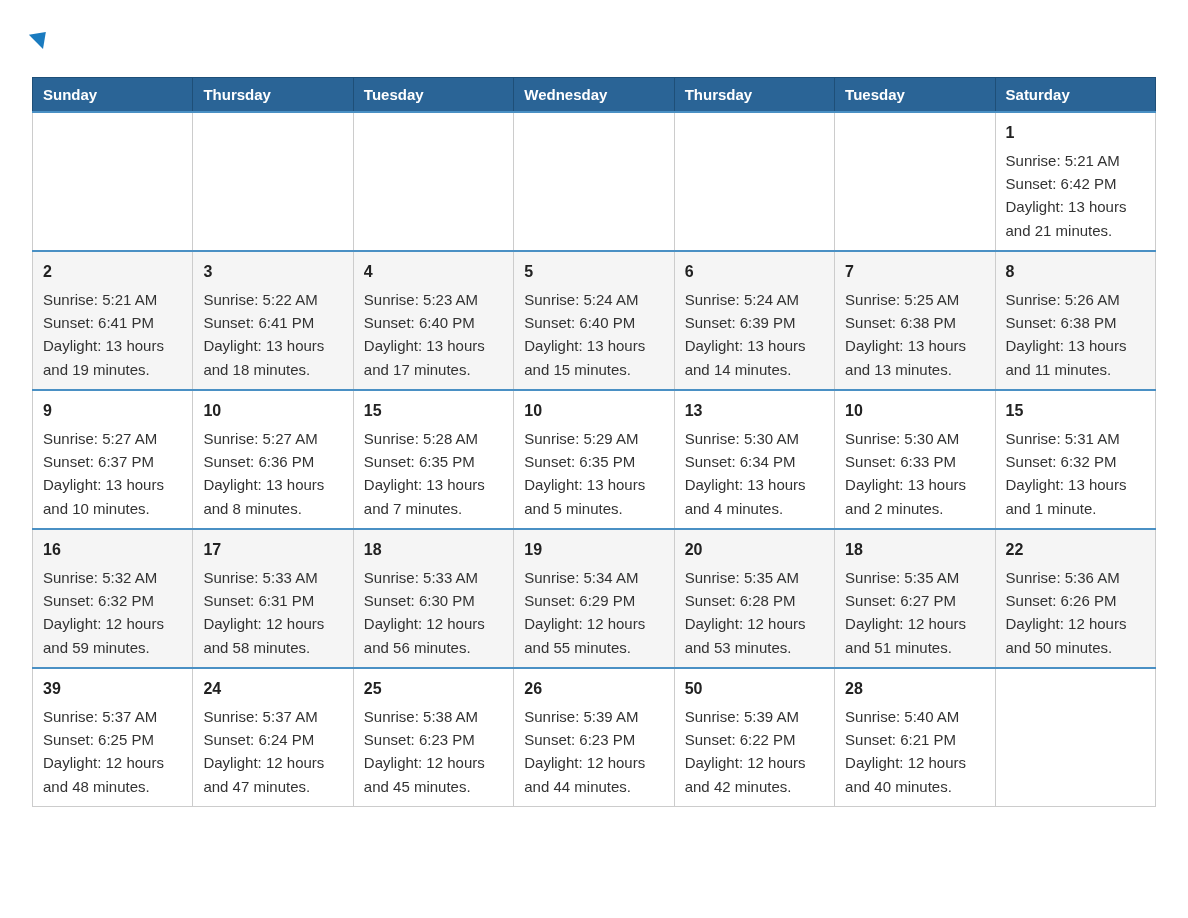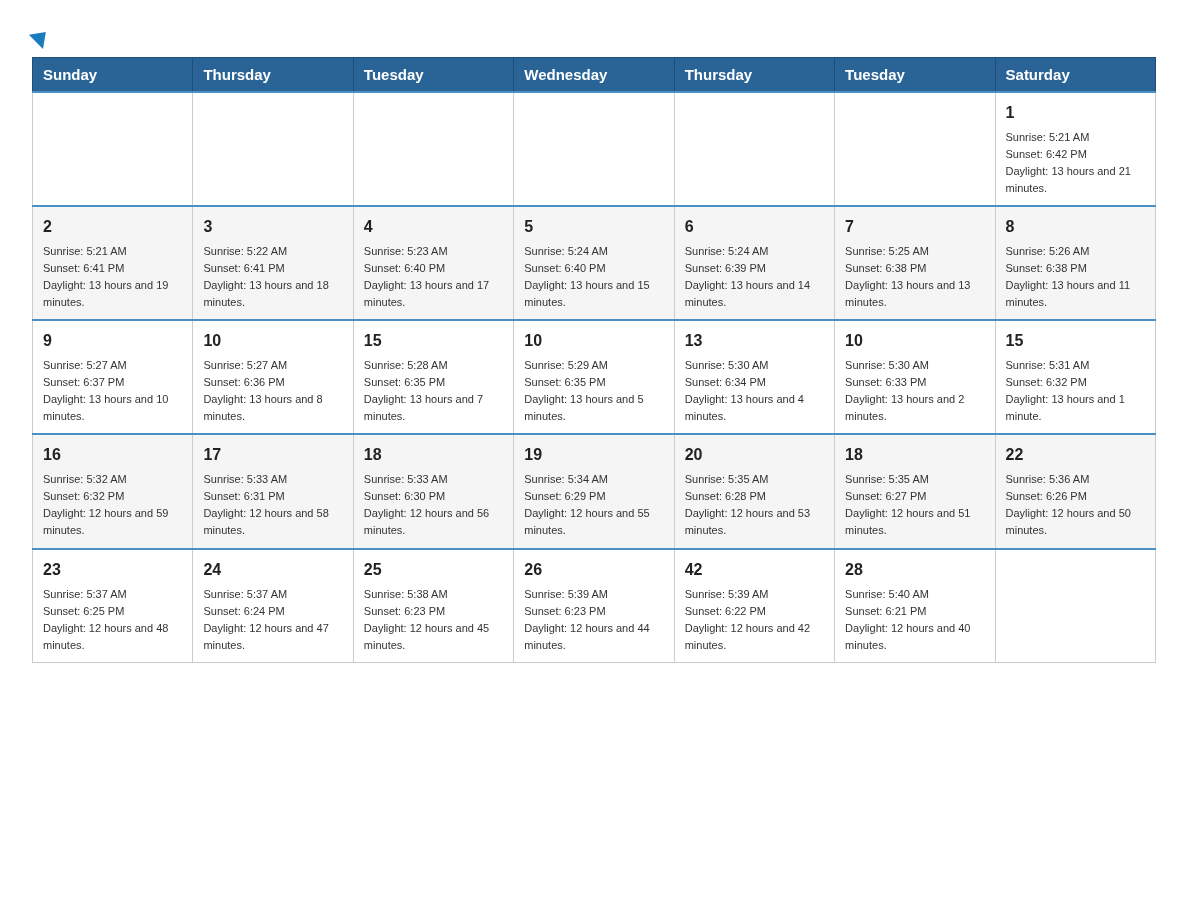--- a/index.html
+++ b/index.html
@@ -54,21 +54,21 @@
       line-height: 1.1;
     }
     .location {
       font-size: 20px;
       color: #444;
       margin-top: 4px;
     }
     .calendar {
       width: 100%;
       border-collapse: collapse;
-      margin-top: 8px;
+      margin-top: 28px;
     }
     .calendar th {
       background-color: #2a6496;
       color: #fff;
       font-size: 15px;
       font-weight: bold;
       padding: 8px 10px;
       text-align: left;
       border: 1px solid #1e4f78;
     }
@@ -83,21 +83,21 @@
       line-height: 1.5;
     }
     .day-number {
       font-size: 16px;
       font-weight: bold;
       color: #222;
       display: block;
       margin-bottom: 4px;
     }
     .day-info {
-      font-size: 11px;
+      font-size: 15px;
       color: #333;
       line-height: 1.55;
     }
     .empty-cell {
       background: #f9f9f9;
     }
     tr:nth-child(even) td {
       background-color: #f5f5f5;
     }
     tr:nth-child(odd) td {
@@ -236,37 +236,37 @@
           <span class="day-number">18</span>
           <div class="day-info">Sunrise: 5:35 AM<br>Sunset: 6:27 PM<br>Daylight: 12 hours and 51 minutes.</div>
         </td>
         <td>
           <span class="day-number">22</span>
           <div class="day-info">Sunrise: 5:36 AM<br>Sunset: 6:26 PM<br>Daylight: 12 hours and 50 minutes.</div>
         </td>
       </tr>
       <tr>
         <td>
-          <span class="day-number">23</span>
+          <span class="day-number">39</span>
           <div class="day-info">Sunrise: 5:37 AM<br>Sunset: 6:25 PM<br>Daylight: 12 hours and 48 minutes.</div>
         </td>
         <td>
           <span class="day-number">24</span>
           <div class="day-info">Sunrise: 5:37 AM<br>Sunset: 6:24 PM<br>Daylight: 12 hours and 47 minutes.</div>
         </td>
         <td>
           <span class="day-number">25</span>
           <div class="day-info">Sunrise: 5:38 AM<br>Sunset: 6:23 PM<br>Daylight: 12 hours and 45 minutes.</div>
         </td>
         <td>
           <span class="day-number">26</span>
           <div class="day-info">Sunrise: 5:39 AM<br>Sunset: 6:23 PM<br>Daylight: 12 hours and 44 minutes.</div>
         </td>
         <td>
-          <span class="day-number">42</span>
+          <span class="day-number">50</span>
           <div class="day-info">Sunrise: 5:39 AM<br>Sunset: 6:22 PM<br>Daylight: 12 hours and 42 minutes.</div>
         </td>
         <td>
           <span class="day-number">28</span>
           <div class="day-info">Sunrise: 5:40 AM<br>Sunset: 6:21 PM<br>Daylight: 12 hours and 40 minutes.</div>
         </td>
         <td class="empty-cell"></td>
       </tr>
     </tbody>
 </table>

